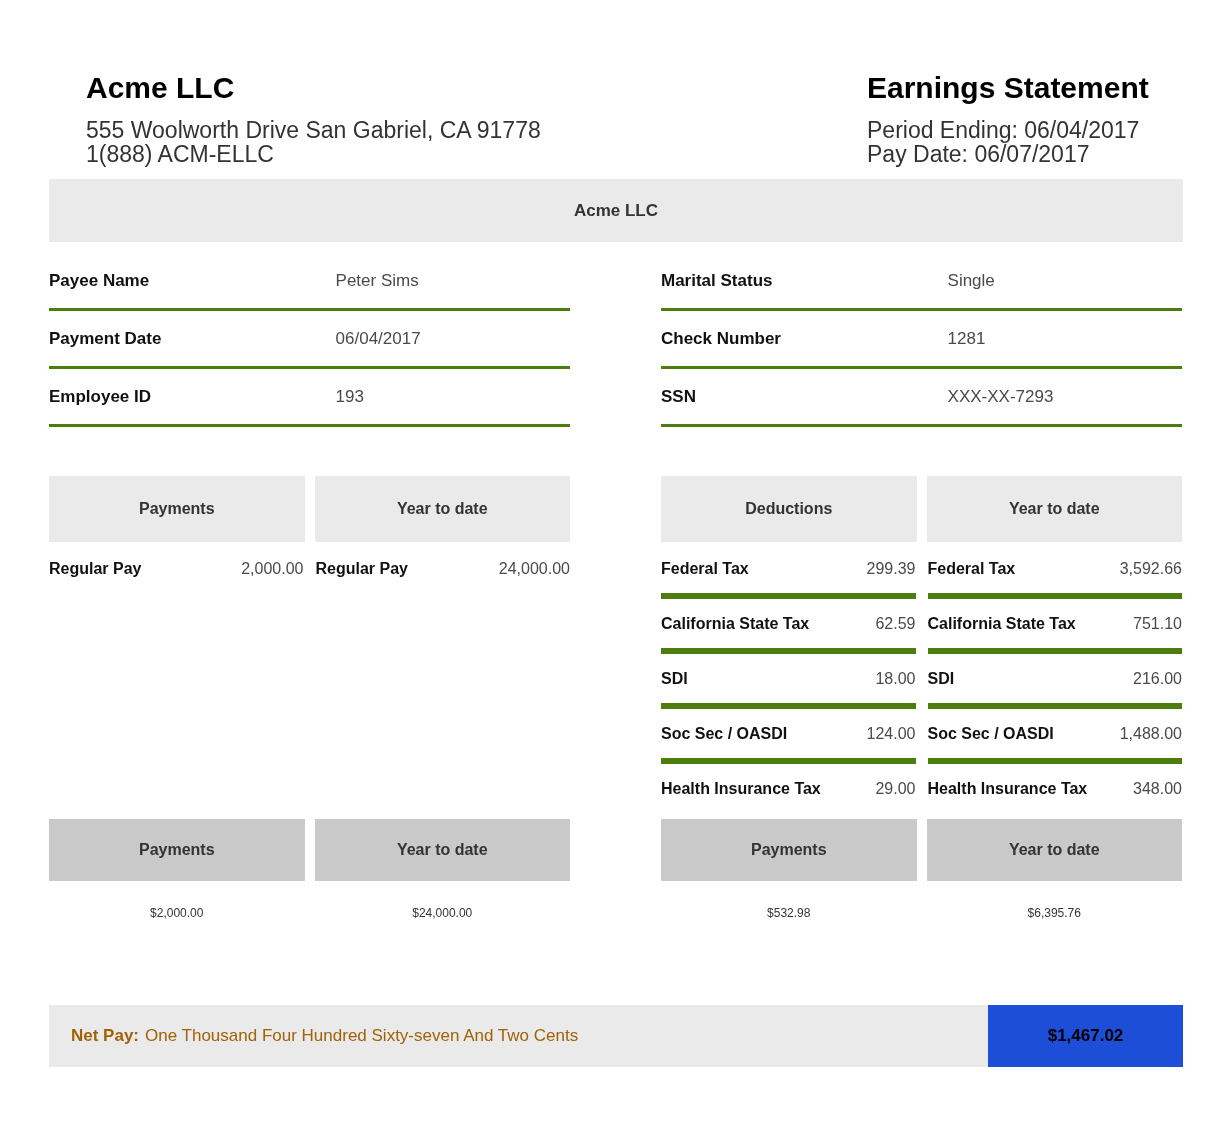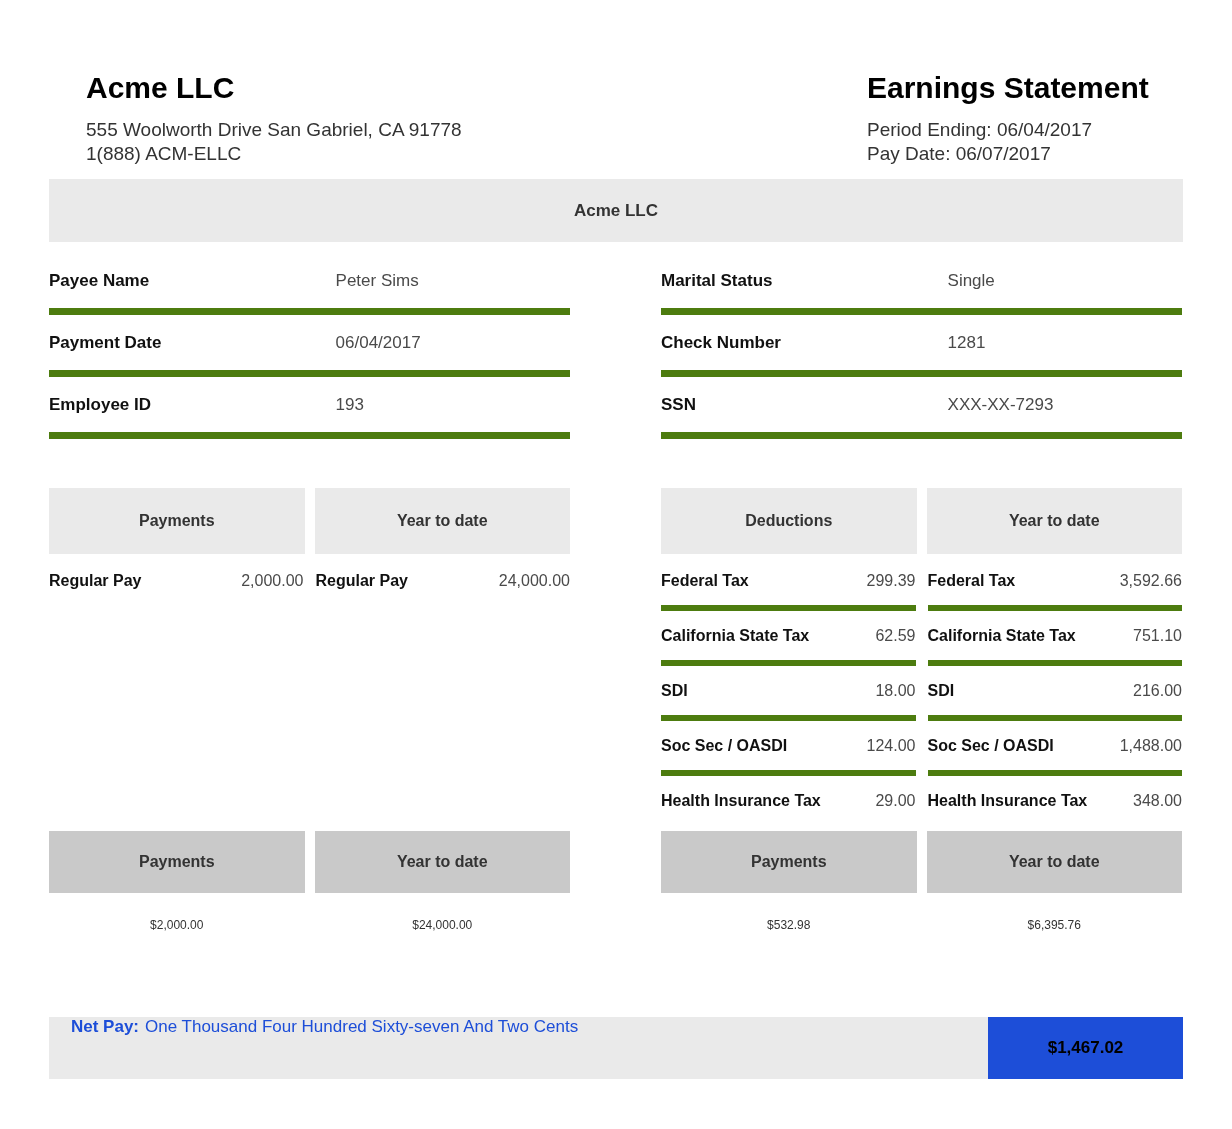--- a/index.html
+++ b/index.html
@@ -25,21 +25,21 @@
   .header-left { flex: 1; padding-left: 37px; }
   .header-right { width: 316px; }
   .doc-title {
     margin: 0 0 12px 0;
     font-size: 30px;
     font-weight: bold;
     line-height: 36px;
     color: #000000;
   }
   .sub-line {
-    font-size: 19px;
+    font-size: 23px;
     line-height: 24px;
     color: #333333;
   }
 
   
   .company-bar {
     margin-top: 13px;
     height: 63px;
     background: #eaeaea;
     display: flex;
@@ -54,21 +54,21 @@
   .info-grid {
     display: flex;
     gap: 91px;
     margin-top: 11px;
   }
   .info-col { width: 521px; }
   .info-row {
     display: flex;
     align-items: center;
     padding: 18px 0;
-    border-bottom: 7px solid #4d7c0f;
+    border-bottom: 3px solid #4d7c0f;
     font-size: 17px;
     line-height: 19px;
   }
   .info-label { width: 55%; font-weight: bold; color: #111111; }
   .info-value { color: #4a4a4a; }
 
   
   .tables-grid {
     display: flex;
     gap: 91px;
@@ -121,23 +121,24 @@
   .netpay-bar {
     margin-top: 82px;
     height: 62px;
     background: #eaeaea;
     display: flex;
     align-items: stretch;
   }
   .netpay-text {
     flex: 1;
     display: flex;
+    align-items: center;
     padding-left: 22px;
     font-size: 17px;
-    color: #1d4ed8;
+    color: #a16207;
   }
   .netpay-text .np-label { font-weight: bold; margin-right: 6px; }
   .netpay-amount {
     width: 195px;
     background: #1d4ed8;
     display: flex;
     align-items: center;
     justify-content: center;
     font-size: 17px;
     font-weight: bold;

